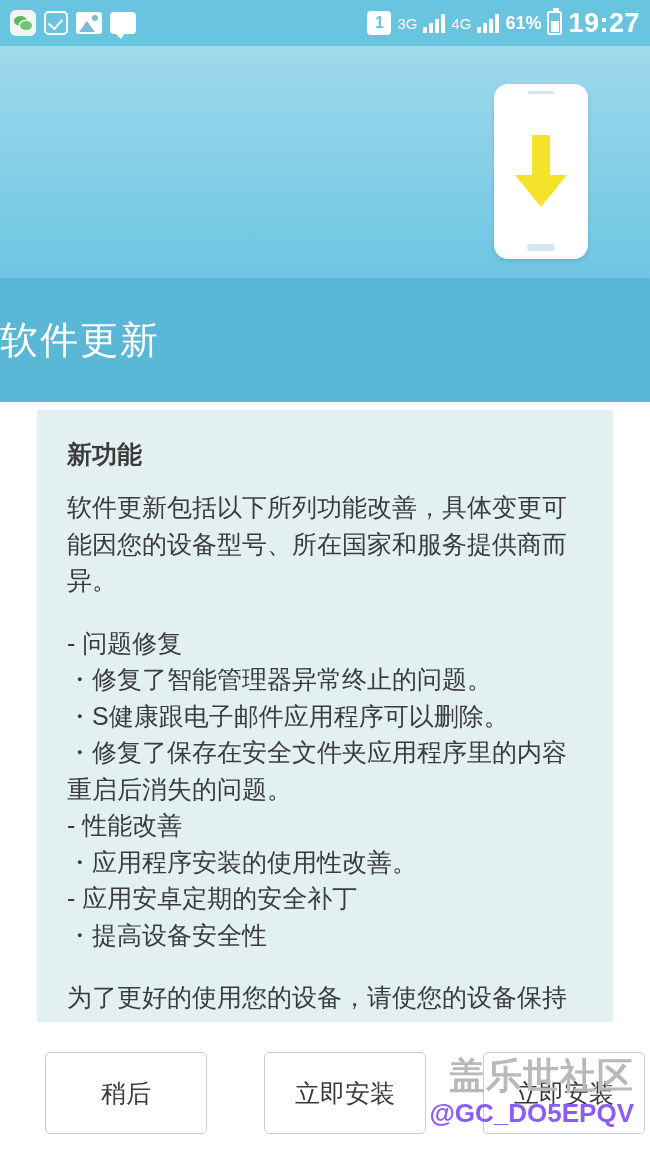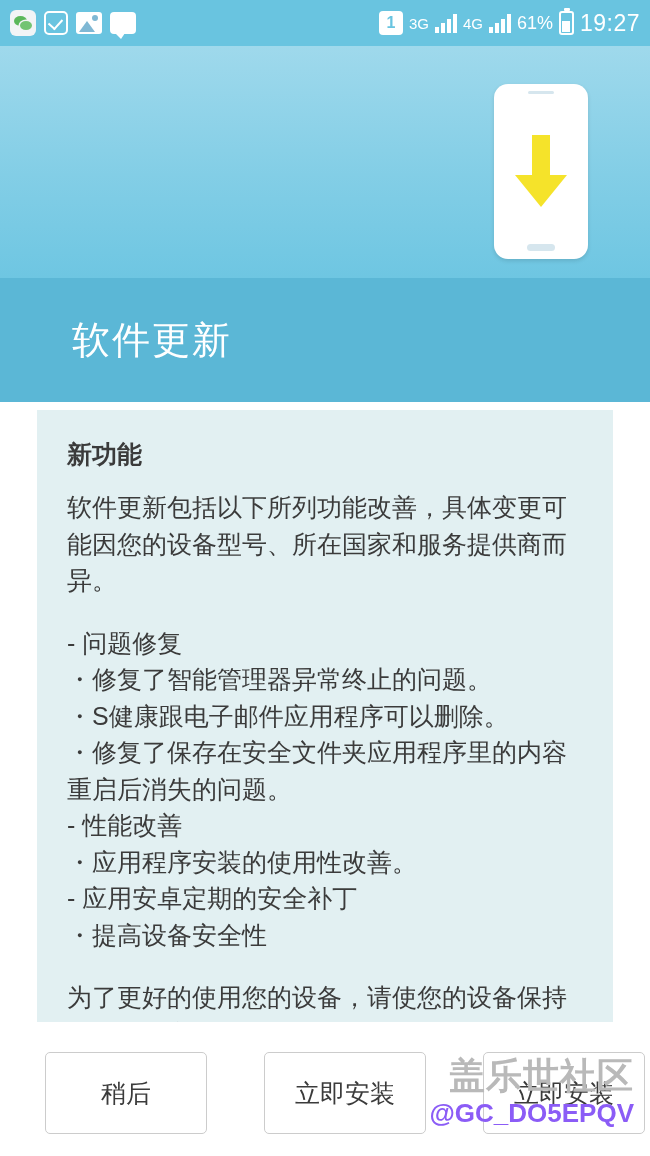--- a/index.html
+++ b/index.html
@@ -65,31 +65,31 @@
   .icon-sim { width: 24px; height: 24px; background: #ffffff; color: #69c4e0;
     border-radius: 4px; font-size: 16px; font-weight: bold; display: flex;
     align-items: center; justify-content: center; }
   .net-label { font-size: 15px; font-weight: normal; line-height: 1; }
   .bars { display: flex; align-items: flex-end; gap: 2px; height: 20px; }
   .bars i { display: block; width: 4px; background: #ffffff; }
   .bars i:nth-child(1) { height: 6px; }
   .bars i:nth-child(2) { height: 10px; }
   .bars i:nth-child(3) { height: 14px; }
   .bars i:nth-child(4) { height: 19px; }
-  .battery-text { font-size: 18px; font-weight: normal; }
+  .battery-text { font-size: 18px; font-weight: bold; }
   .battery {
     width: 15px; height: 24px; border: 2px solid #ffffff; border-radius: 3px;
     position: relative; display: flex; align-items: flex-end; padding: 1.5px;
   }
   .battery::before {
     content: ""; position: absolute; top: -5px; left: 3.5px;
     width: 6px; height: 3px; background: #ffffff; border-radius: 1px;
   }
   .battery span { display: block; width: 100%; height: 61%; background: #ffffff; }
-  .clock { font-size: 23px; font-weight: normal; letter-spacing: .5px; }
+  .clock { font-size: 27px; font-weight: bold; letter-spacing: .5px; }
 
   
   .hero {
     position: absolute; top: 46px; left: 0;
     width: 650px; height: 232px;
     background: linear-gradient(180deg, #9fd9ec 0%, #83cee6 55%, #6ec6e2 100%);
   }
   .phone {
     position: absolute; right: 62px; top: 38px;
     width: 94px; height: 175px;
@@ -118,21 +118,21 @@
 
   
   .titleband {
     position: absolute; top: 278px; left: 0;
     width: 650px; height: 124px;
     background: #5bb7d6;
     display: flex; align-items: center;
   }
   .titleband h1 {
     color: #ffffff; font-size: 38px; font-weight: normal;
-    padding-left: 72px; letter-spacing: 2px;
+    letter-spacing: 2px;
   }
 
   
   .body {
     position: absolute; top: 402px; left: 0;
     width: 650px; height: 628px;
     background: #ffffff;
     padding: 8px 37px;
   }
   .panel {

